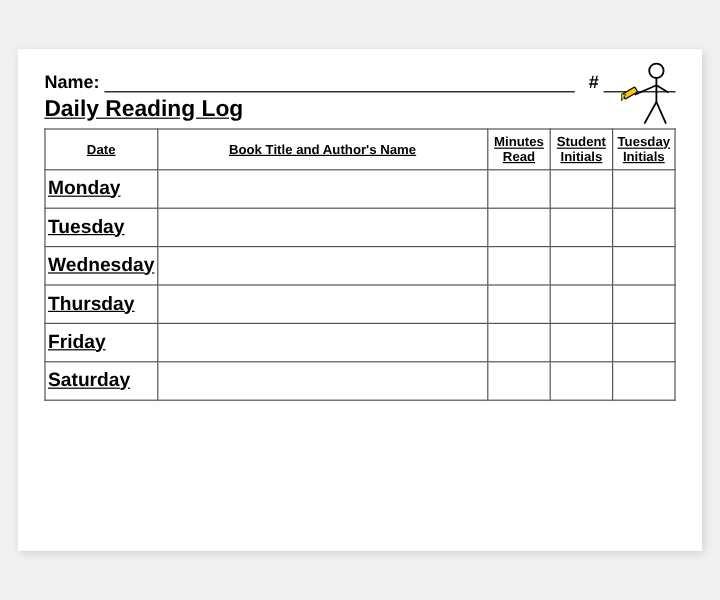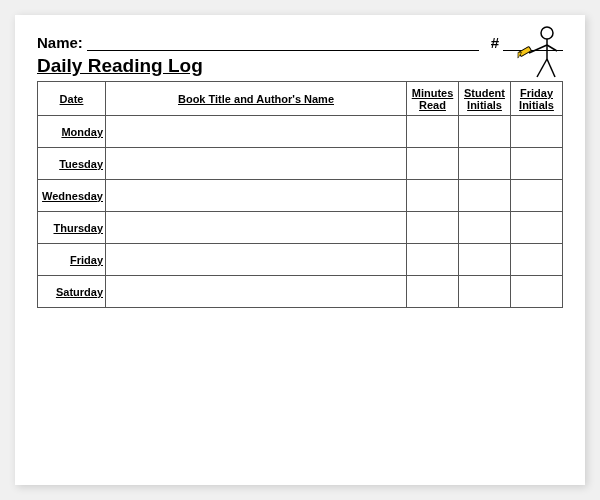--- a/index.html
+++ b/index.html
@@ -7,21 +7,21 @@
       width: 600px;
       height: 500px;
       background: #f0f0f0;
       display: flex;
       align-items: center;
       justify-content: center;
       font-family: Arial, sans-serif;
     }
     .page {
       width: 570px;
-      height: 470px;
+      height: 418px;
       background: #fff;
       padding: 18px 22px 14px 22px;
       box-shadow: 2px 2px 8px rgba(0,0,0,0.15);
       position: relative;
     }
     .name-line {
       font-size: 15px;
       font-weight: bold;
       display: flex;
       align-items: flex-end;
@@ -80,22 +80,22 @@
       background: #fff;
       font-size: 11px;
     }
     .col-date { width: 68px; }
     .col-book { }
     .col-minutes { width: 52px; }
     .col-student { width: 52px; }
     .col-parent { width: 52px; }
     .day-cell {
       font-weight: bold;
-      font-size: 11px;
-      text-align: right;
+      font-size: 16px;
+      text-align: left;
     }
     .data-row td { height: 32px; }
     .header-row th { height: 34px; }
   </style>
 </head>
 <body>
 
 <div class="page">
 
   <div class="name-line">
@@ -127,21 +127,21 @@
   <div class="title">Daily Reading Log</div>
 
 
   <table>
     <thead>
       <tr class="header-row">
         <th class="col-date">Date</th>
         <th class="col-book">Book Title and Author's Name</th>
         <th class="col-minutes">Minutes Read</th>
         <th class="col-student">Student Initials</th>
-        <th class="col-parent">Friday Initials</th>
+        <th class="col-parent">Tuesday Initials</th>
       </tr>
     </thead>
     <tbody id="table-body">
     <tr class="data-row">
           <td class="day-cell">Monday</td>
           <td></td>
           <td></td>
           <td></td>
           <td></td>
         </tr>

